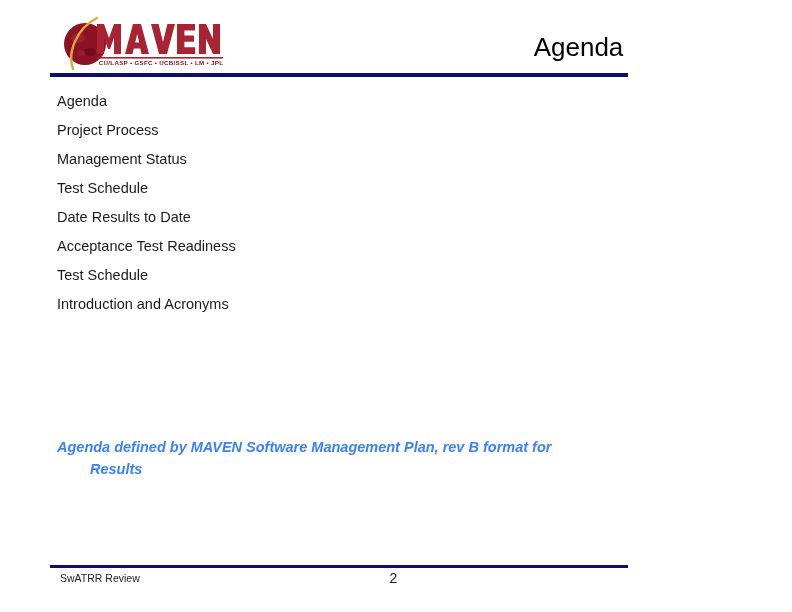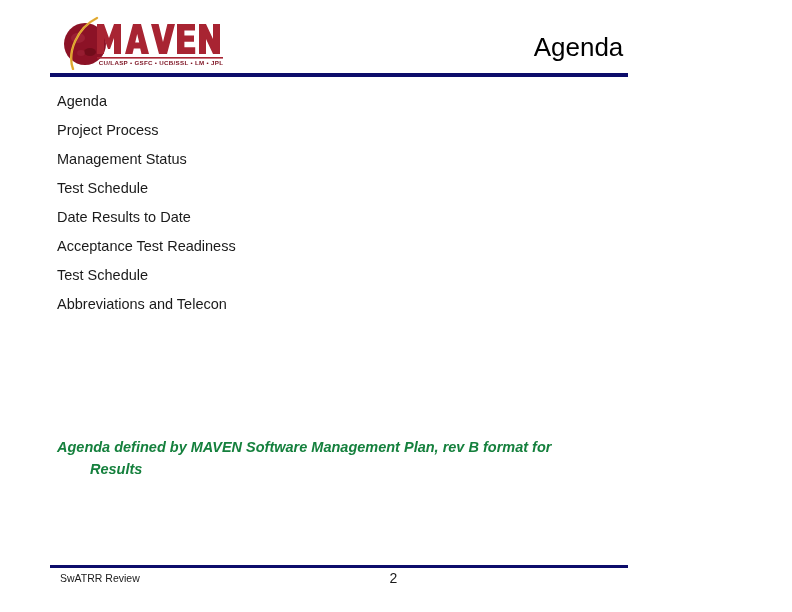--- a/index.html
+++ b/index.html
@@ -79,21 +79,21 @@
 
   
   .note {
     position: absolute;
     left: 57px;
     top: 436px;
     width: 640px;
     font-size: 14.5px;
     font-weight: bold;
     font-style: italic;
-    color: #15803d;
+    color: #3b82f6;
     line-height: 22px;
   }
   .note-line2 {
     display: block;
     padding-left: 33px;
   }
 
   
   .rule-bottom {
     position: absolute;
@@ -182,21 +182,21 @@
   </div>
 
   <ul class="agenda-list">
     <li class="agenda-item">Agenda</li>
     <li class="agenda-item">Project Process</li>
     <li class="agenda-item">Management Status</li>
     <li class="agenda-item">Test Schedule</li>
     <li class="agenda-item">Date Results to Date</li>
     <li class="agenda-item">Acceptance Test Readiness</li>
     <li class="agenda-item">Test Schedule</li>
-    <li class="agenda-item">Abbreviations and Telecon</li>
+    <li class="agenda-item">Introduction and Acronyms</li>
   </ul>
 
   <div class="note">
     <span>Agenda defined by MAVEN Software Management Plan, rev B format for</span>
     <span class="note-line2">Results</span>
   </div>
 
   <div class="rule-bottom"></div>
   <div class="footer">
     <span class="footer-left">SwATRR Review</span>

